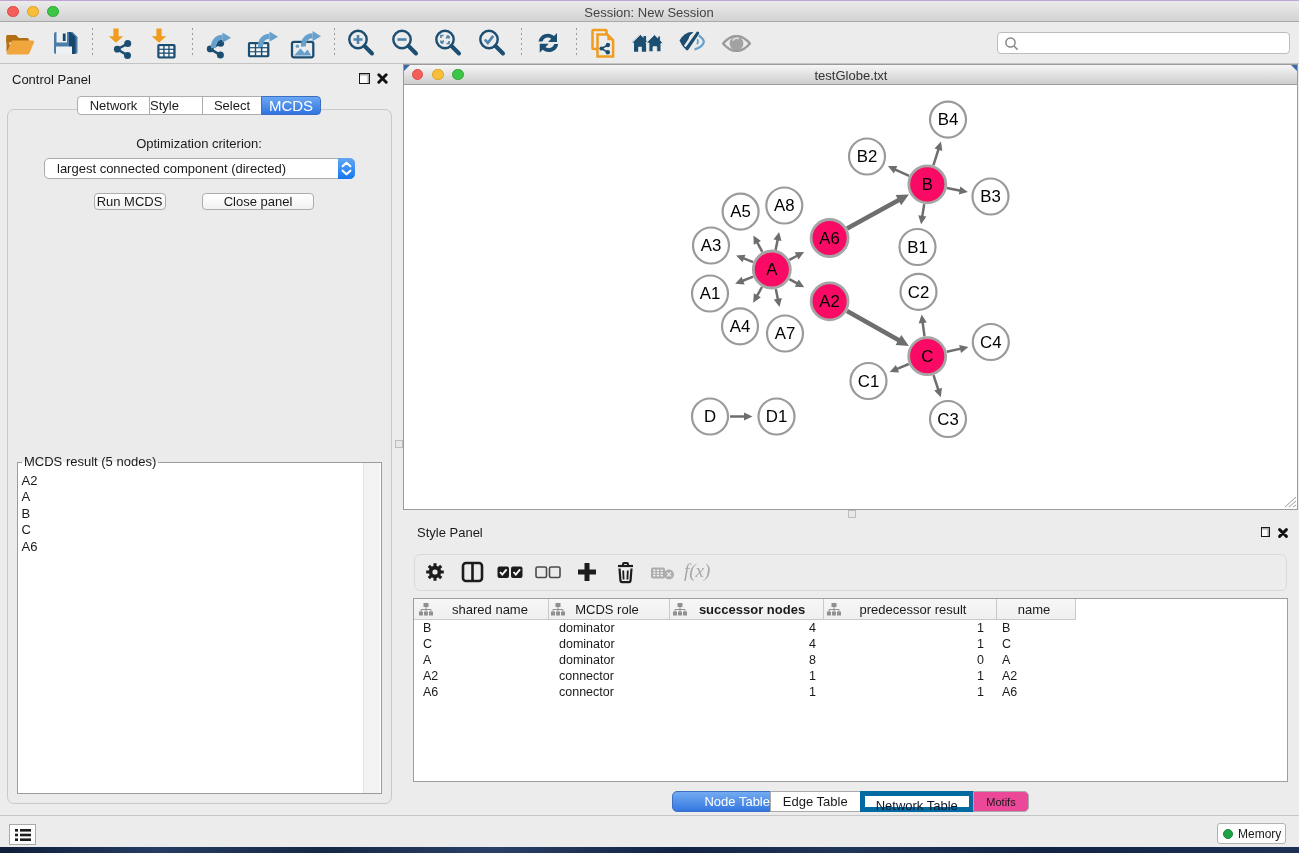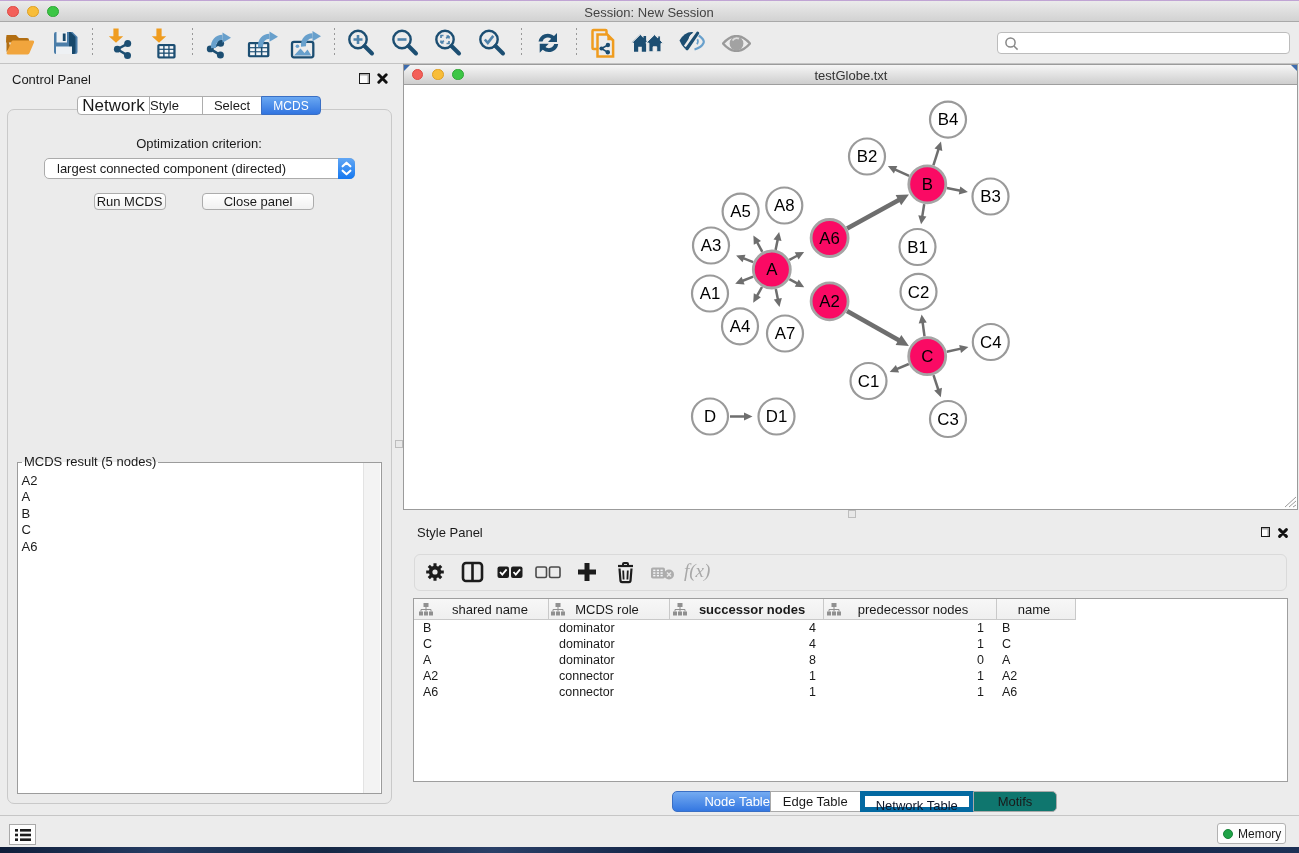--- a/index.html
+++ b/index.html
@@ -146,24 +146,24 @@
     <circle cx="6.5" cy="6.5" r="4.6" fill="none" stroke="#878787" stroke-width="1.5"></circle>
     <path d="M10 10 l3.6 3.6" stroke="#878787" stroke-width="1.5"></path>
   </svg>
 <div class="txt" style="left:12px;top:70.5px;font-size:13px;line-height:17px;color:#1a1a1a;">Control Panel</div>
 <div class="abs" style="left:359px;top:73px;width:11px;height:11px;border:1.6px solid #1a1a1a;background:#fdfdfd;box-shadow:inset 0 1.5px 0 #aaa,inset -1.5px 0 0 #aaa"></div>
 <svg class="abs" style="left:377px;top:73px;" width="11" height="11" viewBox="0 0 11 11">
     <path d="M1.8 1.8 L9.2 9.2 M9.2 1.8 L1.8 9.2" stroke="#111" stroke-width="2.9" stroke-linecap="round"></path>
   </svg>
 <div class="abs" style="left:7px;top:109px;width:384.5px;height:695px;border:1.5px solid #c9c9c9;border-radius:7px;background:#ebebeb"></div>
 <div class="abs" style="left:77px;top:96px;height:19px;display:flex">
-<div style="width:73px;height:19px;background:#fff;color:#1a1a1a;border:1px solid #adadad;border-radius:4px 0 0 4px;;font-size:17px;line-height:18px;text-align:center">Network</div>
+<div style="width:73px;height:19px;background:#fff;color:#1a1a1a;border:1px solid #adadad;border-radius:4px 0 0 4px;;font-size:13px;line-height:18px;text-align:center">Network</div>
 <div style="width:54px;height:19px;background:#fff;color:#1a1a1a;border:1px solid #adadad;border-radius:0 0 0 0;margin-left:-1px;font-size:13px;line-height:18px;">Style</div>
 <div style="width:60px;height:19px;background:#fff;color:#1a1a1a;border:1px solid #adadad;border-radius:0 0 0 0;margin-left:-1px;font-size:13px;line-height:18px;text-align:center">Select</div>
-<div style="width:60px;height:19px;background:linear-gradient(#6aa8f2,#3174e0);color:#fff;border:1px solid #3a6fc4;border-radius:0 4px 4px 0;margin-left:-1px;font-size:12px;line-height:18px;text-align:center">MCDS</div>
+<div style="width:60px;height:19px;background:linear-gradient(#6aa8f2,#3174e0);color:#fff;border:1px solid #3a6fc4;border-radius:0 4px 4px 0;margin-left:-1px;font-size:15px;line-height:18px;text-align:center">MCDS</div>
 </div>
 <div class="txt" style="left:-101px;width:600px;text-align:center;top:135.0px;font-size:13px;line-height:17px;color:#1a1a1a;">Optimization criterion:</div>
 <div class="abs" style="left:43.5px;top:158px;width:311.5px;height:21px;background:#fff;border:1px solid #ababab;border-radius:5px"></div>
 <div class="txt" style="left:57px;top:160.0px;font-size:13px;line-height:17px;color:#1a1a1a;text-align:right;">largest connected component (directed)</div>
 <div class="abs" style="left:337.5px;top:158px;width:17.5px;height:21px;background:linear-gradient(#62a7f4,#1477f0);border-radius:0 5.5px 5.5px 0"></div>
 <svg class="abs" style="left:339px;top:159px;" width="15" height="19" viewBox="0 0 15 19">
     <path d="M3.6 7.3 L7.5 3.7 L11.4 7.3 M3.6 11.7 L7.5 15.3 L11.4 11.7" fill="none" stroke="#fff" stroke-width="2.1" stroke-linecap="round" stroke-linejoin="round"></path>
   </svg>
 <div class="abs" style="left:93.5px;top:192.5px;width:72px;height:17.5px;background:linear-gradient(#ffffff,#f1f1f1);border:1px solid #acacac;border-radius:4px;font-size:13px;line-height:16px;text-align:center;color:#1a1a1a">Run MCDS</div>
 <div class="abs" style="left:202px;top:192.5px;width:112px;height:17.5px;background:linear-gradient(#ffffff,#f1f1f1);border:1px solid #acacac;border-radius:4px;font-size:13px;line-height:16px;text-align:center;color:#1a1a1a">Close panel</div>
@@ -372,21 +372,21 @@
       <rect x="4.5" y="0" width="5" height="4"></rect>
       <rect x="0" y="8.5" width="4" height="4"></rect>
       <rect x="5" y="8.5" width="4" height="4"></rect>
       <rect x="10" y="8.5" width="4" height="4"></rect>
 <path d="M7 4 v2.5 M2 8.5 v-2 h10 v2 M7 6 v2.5" stroke="#909090" stroke-width="1" fill="none"></path>
     </g>
   </svg>
 <div class="txt" style="left:190px;width:600px;text-align:center;top:601.0px;font-size:13px;line-height:17px;color:#1a1a1a;">shared name</div>
 <div class="txt" style="left:307px;width:600px;text-align:center;top:601.0px;font-size:13px;line-height:17px;color:#1a1a1a;">MCDS role</div>
 <div class="txt" style="left:452px;width:600px;text-align:center;top:601.0px;font-size:13px;line-height:17px;color:#1a1a1a;font-weight:bold;">successor nodes</div>
-<div class="txt" style="left:613px;width:600px;text-align:center;top:601.0px;font-size:13px;line-height:17px;color:#1a1a1a;">predecessor nodes</div>
+<div class="txt" style="left:613px;width:600px;text-align:center;top:601.0px;font-size:13px;line-height:17px;color:#1a1a1a;">predecessor result</div>
 <div class="txt" style="left:734px;width:600px;text-align:center;top:601.0px;font-size:13px;line-height:17px;color:#1a1a1a;">name</div>
 <div class="txt" style="left:423px;top:620.4px;font-size:12.5px;line-height:16.5px;color:#1a1a1a;">B</div>
 <div class="txt" style="left:559px;top:620.4px;font-size:12.5px;line-height:16.5px;color:#1a1a1a;">dominator</div>
 <div class="txt" style="right:483px;top:620.4px;font-size:12.5px;line-height:16.5px;color:#1a1a1a;">4</div>
 <div class="txt" style="right:315px;top:620.4px;font-size:12.5px;line-height:16.5px;color:#1a1a1a;">1</div>
 <div class="txt" style="left:1002px;top:620.4px;font-size:12.5px;line-height:16.5px;color:#1a1a1a;">B</div>
 <div class="txt" style="left:423px;top:636.2px;font-size:12.5px;line-height:16.5px;color:#1a1a1a;">C</div>
 <div class="txt" style="left:559px;top:636.2px;font-size:12.5px;line-height:16.5px;color:#1a1a1a;">dominator</div>
 <div class="txt" style="right:483px;top:636.2px;font-size:12.5px;line-height:16.5px;color:#1a1a1a;">4</div>
 <div class="txt" style="right:315px;top:636.2px;font-size:12.5px;line-height:16.5px;color:#1a1a1a;">1</div>
@@ -403,21 +403,21 @@
 <div class="txt" style="left:1002px;top:668.1px;font-size:12.5px;line-height:16.5px;color:#1a1a1a;">A2</div>
 <div class="txt" style="left:423px;top:684.0px;font-size:12.5px;line-height:16.5px;color:#1a1a1a;">A6</div>
 <div class="txt" style="left:559px;top:684.0px;font-size:12.5px;line-height:16.5px;color:#1a1a1a;">connector</div>
 <div class="txt" style="right:483px;top:684.0px;font-size:12.5px;line-height:16.5px;color:#1a1a1a;">1</div>
 <div class="txt" style="right:315px;top:684.0px;font-size:12.5px;line-height:16.5px;color:#1a1a1a;">1</div>
 <div class="txt" style="left:1002px;top:684.0px;font-size:12.5px;line-height:16.5px;color:#1a1a1a;">A6</div>
 <div class="abs" style="left:672px;top:790.5px;height:21px;display:flex">
 <div style="width:99px;height:21px;background:linear-gradient(#74abf1,#3477e1);color:#fff;border:1px solid #3a6fc4;border-radius:5px 0 0 5px;;font-size:13px;line-height:20px;text-align:right">Node Table</div>
 <div style="width:90.5px;height:21px;background:#fff;color:#1a1a1a;border:1px solid #a9a9a9;border-radius:0 0 0 0;margin-left:-1px;font-size:13px;line-height:20px;text-align:center">Edge Table</div>
 <div style="width:114.5px;height:21px;background:#fff;color:#0f172a;border:5px solid #0369a1;border-radius:0 0 0 0;margin-left:-1px;font-size:13px;line-height:20px;text-align:center">Network Table</div>
-<div style="width:84px;height:21px;background:#0f766e;color:#1a1a1a;border:1px solid #a9a9a9;border-radius:0 5px 5px 0;margin-left:-1px;font-size:13px;line-height:20px;text-align:center">Motifs</div>
+<div style="width:56px;height:21px;background:#ec4899;color:#1a1a1a;border:1px solid #a9a9a9;border-radius:0 5px 5px 0;margin-left:-1px;font-size:11px;line-height:20px;text-align:center">Motifs</div>
 </div>
 <div class="abs" style="left:0;top:815px;width:1299px;height:32px;background:#ececec;border-top:1px solid #c6c6c6"></div>
 <div class="abs" style="left:9px;top:824px;width:27px;height:21px;background:#fdfdfd;border:1px solid #a9a9a9"></div>
 <svg class="abs" style="left:15px;top:829px;" width="16" height="12" viewBox="0 0 16 12">
     <g fill="#1c1c1c">
       <rect x="0" y="0" width="3" height="2.6"></rect>
       <rect x="5" y="0" width="11" height="2.6"></rect>
 <rect x="0" y="4.7" width="3" height="2.6"></rect>
       <rect x="5" y="4.7" width="11" height="2.6"></rect>
 <rect x="0" y="9.4" width="3" height="2.6"></rect>

